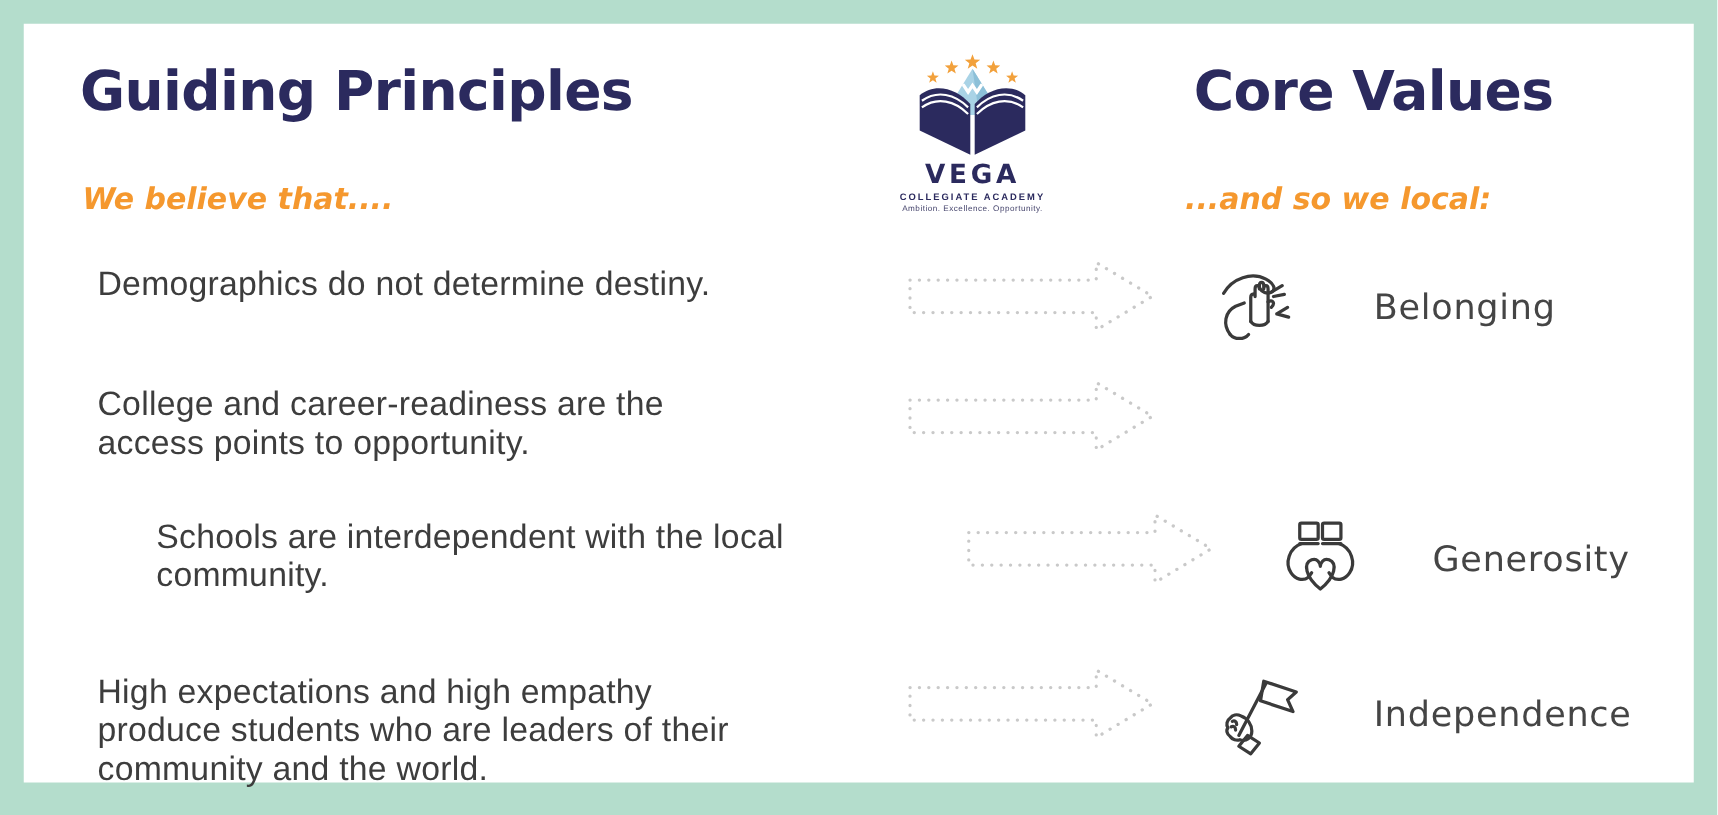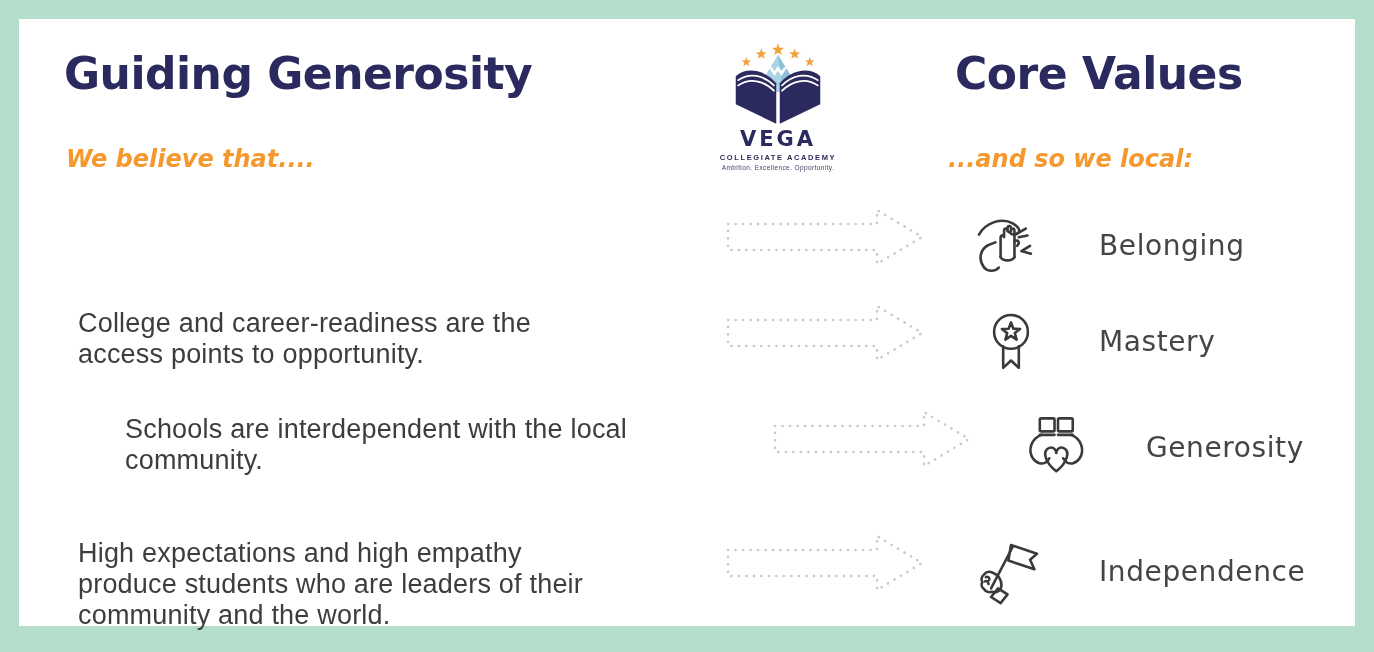--- a/index.html
+++ b/index.html
@@ -41,21 +41,21 @@
   .licon{stroke:#3a3a3a;stroke-width:3;fill:none;stroke-linecap:round;stroke-linejoin:round;}
   .dotpath{stroke:#c9c9c9;stroke-width:2.6;fill:none;stroke-linecap:round;
            stroke-dasharray:0.1 7.4;}
 </style>
 </head>
 <body>
 
 <div class="frame">
   <div class="card">
 
-    <h1 class="title title-left">Guiding Generosity</h1>
+    <h1 class="title title-left">Guiding Principles</h1>
     <div class="subtitle subtitle-left">We believe that....</div>
 
     <div class="logo">
       <svg class="logo-emblem" width="106" height="88" viewBox="0 0 120 100">
         <defs>
           <polygon id="star" points="0,-8 1.94,-2.67 7.61,-2.47 3.14,1.02 4.7,6.47 0,3.3 -4.7,6.47 -3.14,1.02 -7.61,-2.47 -1.94,-2.67"></polygon>
         </defs>
         <g fill="#f2a13c">
           <use href="#star" transform="translate(24,24) scale(0.72)"></use>
           <use href="#star" transform="translate(41,15) scale(0.82)"></use>
@@ -79,20 +79,21 @@
       </svg>
       <div class="logo-word">VEGA</div>
       <div class="logo-sub">COLLEGIATE ACADEMY</div>
       <div class="logo-tag">Ambition. Excellence. Opportunity.</div>
     </div>
 
     <h1 class="title title-right">Core Values</h1>
     <div class="subtitle subtitle-right">...and so we local:</div>
 
     <div class="row row-1">
+      <div class="principle">Demographics do not determine destiny.</div>
       <svg class="arrow" width="200" height="58" viewBox="0 0 200 58">
         <path class="dotpath" d="M3,16 H152 V2 L197,29 L152,56 V42 H3 Z"></path>
       </svg>
       <div class="value-cell">
         <span class="icon-box">
           <svg width="78" height="72" viewBox="0 0 90 80">
             <g class="licon">
               <path d="M8,28 C16,14 34,8 47,15 C54,19 57,24 52,27 C48,29 43,27 41,23"></path>
               <path d="M52,27 L62,21 M54,31 L64,29"></path>
               <path d="M33,54 L33,32 C33,28 37,28 37,31 L37,24 C37,20 41,20 41,24 L41,21 C41,17 45,17 45,21 L45,24 C45,20 49,20 49,24 L49,32 L49,54"></path>
@@ -107,32 +108,20 @@
         <span class="value-label">Belonging</span>
       </div>
     </div>
 
     <div class="row row-2">
       <div class="principle">College and career-readiness are the
 access points to opportunity.</div>
       <svg class="arrow" width="200" height="58" viewBox="0 0 200 58">
         <path class="dotpath" d="M3,16 H152 V2 L197,29 L152,56 V42 H3 Z"></path>
       </svg>
-      <div class="value-cell">
-        <span class="icon-box">
-          <svg width="78" height="72" viewBox="0 0 90 80">
-            <g class="licon">
-              <circle cx="45" cy="29.5" r="19.5"></circle>
-              <polygon points="45,18.5 47.7,25.8 55.5,26.1 49.4,30.9 51.5,38.4 45,34.1 38.5,38.4 40.6,30.9 34.5,26.1 42.3,25.8"></polygon>
-              <path d="M36,46 L36,71 L45,62.5 L54,71 L54,46"></path>
-            </g>
-          </svg>
-        </span>
-        <span class="value-label">Mastery</span>
-      </div>
     </div>
 
     <div class="row row-3">
       <div class="principle">Schools are interdependent with the local
 community.</div>
       <svg class="arrow" width="200" height="58" viewBox="0 0 200 58">
         <path class="dotpath" d="M3,16 H152 V2 L197,29 L152,56 V42 H3 Z"></path>
       </svg>
       <div class="value-cell">
         <span class="icon-box">

